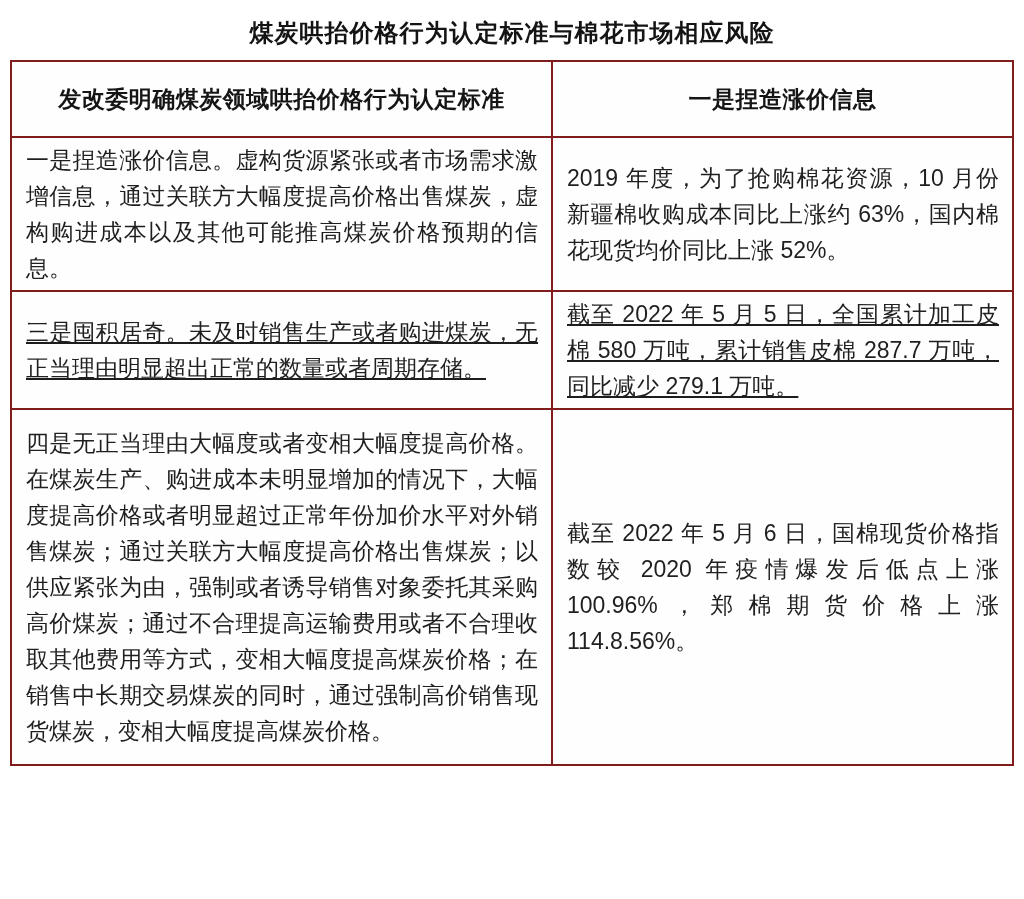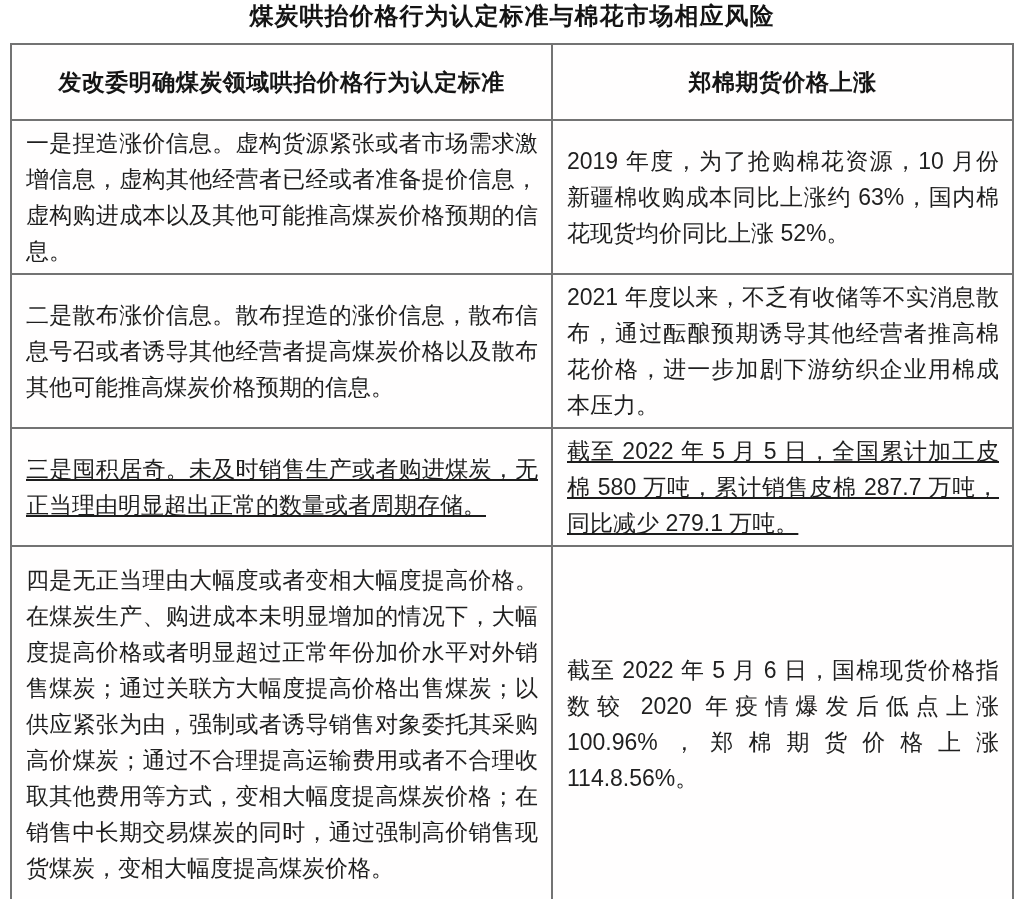--- a/index.html
+++ b/index.html
@@ -14,34 +14,34 @@
   }
   .page {
     width: 1024px;
     height: 899px;
     overflow: hidden;
   }
   .doc-title {
     text-align: center;
     font-size: 24px;
     font-weight: bold;
-    padding-top: 0;
+    padding-top: 17px;
     letter-spacing: 1px;
     color: #141414;
   }
   table.main-table {
     border-collapse: collapse;
     table-layout: fixed;
     width: 1002px;
     margin: 11px auto 0 auto;
     background: #fffefe;
   }
   table.main-table th,
   table.main-table td {
-    border: 2px solid #737373;
+    border: 2px solid #7f1d1d;
   }
   col.col-left  { width: 541px; }
   col.col-right { width: 461px; }
   th.header-cell {
     font-size: 23px;
     font-weight: bold;
     text-align: center;
     vertical-align: middle;
     height: 76px;
     color: #151515;
@@ -68,31 +68,27 @@
   <div class="doc-title">煤炭哄抬价格行为认定标准与棉花市场相应风险</div>
 
   <table class="main-table">
     <colgroup>
       <col class="col-left">
       <col class="col-right">
     </colgroup>
     <thead>
       <tr>
         <th class="header-cell">发改委明确煤炭领域哄抬价格行为认定标准</th>
-        <th class="header-cell">郑棉期货价格上涨</th>
+        <th class="header-cell">一是捏造涨价信息</th>
       </tr>
     </thead>
     <tbody>
       <tr class="row-1">
-        <td class="body-cell">一是捏造涨价信息。虚构货源紧张或者市场需求激增信息，虚构其他经营者已经或者准备提价信息，虚构购进成本以及其他可能推高煤炭价格预期的信息。</td>
+        <td class="body-cell">一是捏造涨价信息。虚构货源紧张或者市场需求激增信息，通过关联方大幅度提高价格出售煤炭，虚构购进成本以及其他可能推高煤炭价格预期的信息。</td>
         <td class="body-cell">2019 年度，为了抢购棉花资源，10 月份新疆棉收购成本同比上涨约 63%，国内棉花现货均价同比上涨 52%。</td>
-      </tr>
-      <tr class="row-2">
-        <td class="body-cell">二是散布涨价信息。散布捏造的涨价信息，散布信息号召或者诱导其他经营者提高煤炭价格以及散布其他可能推高煤炭价格预期的信息。</td>
-        <td class="body-cell">2021 年度以来，不乏有收储等不实消息散布，通过酝酿预期诱导其他经营者推高棉花价格，进一步加剧下游纺织企业用棉成本压力。</td>
       </tr>
       <tr class="row-3">
         <td class="body-cell">三是囤积居奇。未及时销售生产或者购进煤炭，无正当理由明显超出正常的数量或者周期存储。</td>
         <td class="body-cell">截至 2022 年 5 月 5 日，全国累计加工皮棉 580 万吨，累计销售皮棉 287.7 万吨，同比减少 279.1 万吨。</td>
       </tr>
       <tr class="row-4">
         <td class="body-cell">四是无正当理由大幅度或者变相大幅度提高价格。在煤炭生产、购进成本未明显增加的情况下，大幅度提高价格或者明显超过正常年份加价水平对外销售煤炭；通过关联方大幅度提高价格出售煤炭；以供应紧张为由，强制或者诱导销售对象委托其采购高价煤炭；通过不合理提高运输费用或者不合理收取其他费用等方式，变相大幅度提高煤炭价格；在销售中长期交易煤炭的同时，通过强制高价销售现货煤炭，变相大幅度提高煤炭价格。</td>
         <td class="body-cell">截至 2022 年 5 月 6 日，国棉现货价格指数较 2020 年疫情爆发后低点上涨 100.96%，郑棉期货价格上涨 114.8.56%。</td>
       </tr>
     </tbody>

